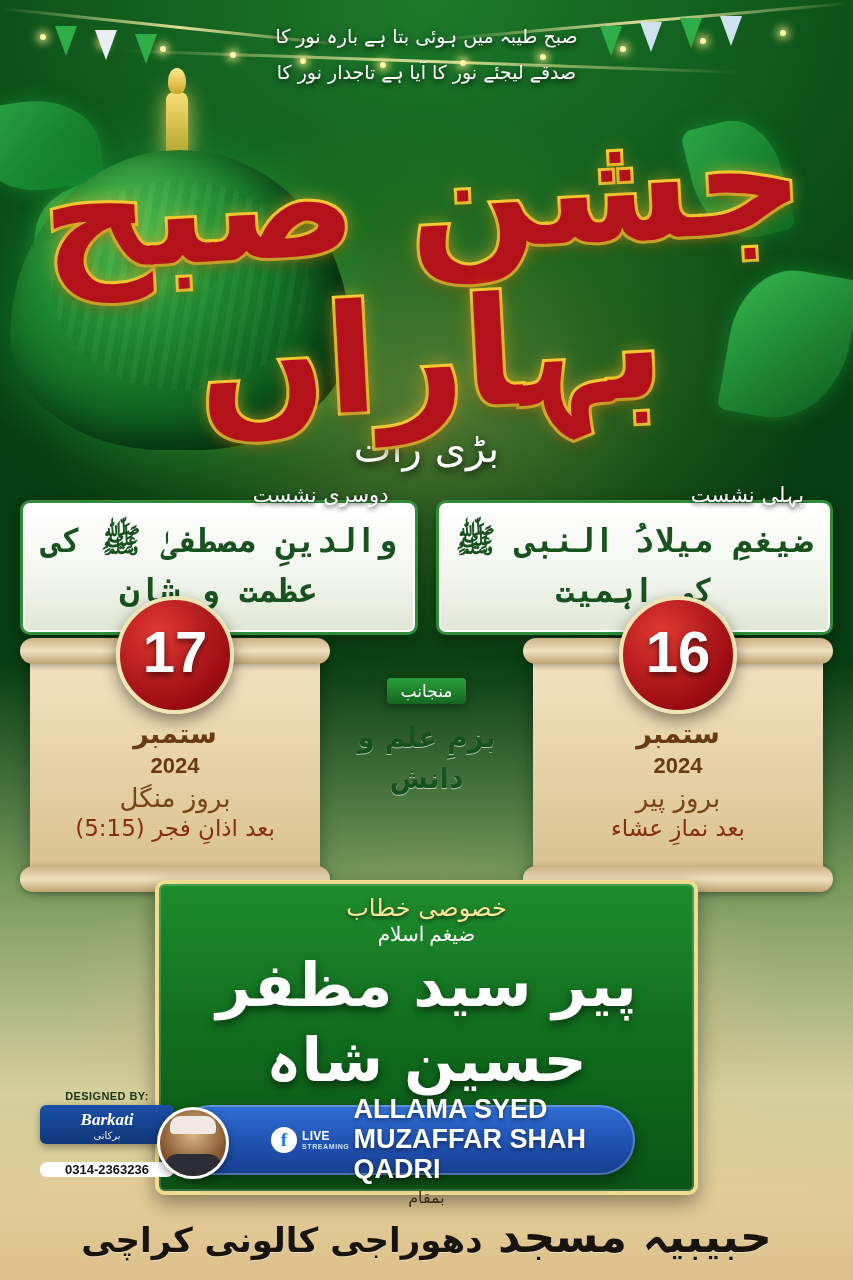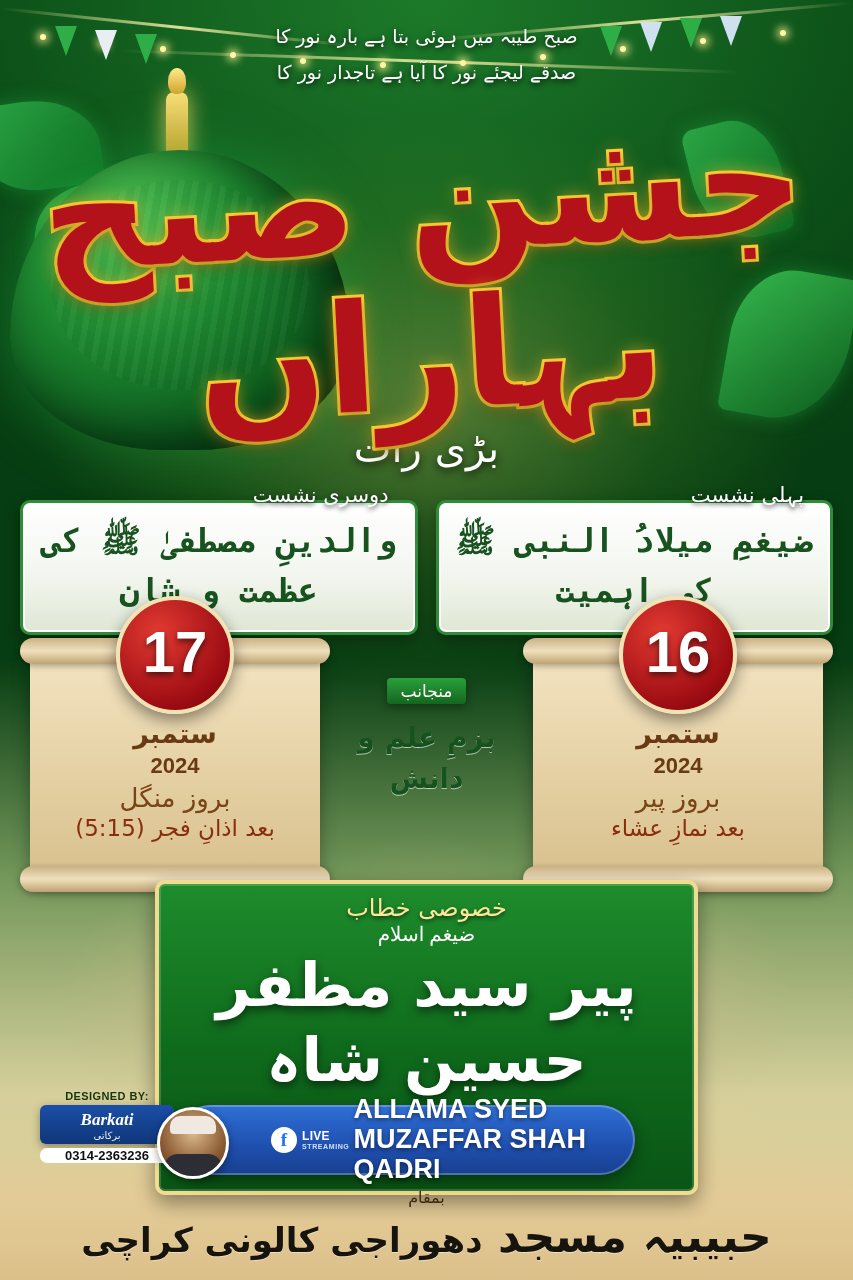--- a/index.html
+++ b/index.html
@@ -457,21 +457,21 @@
     font-weight: bold;
     color: #ffffff;
   }
   .designer-sub {
     font-family: "DejaVu Sans", sans-serif;
     font-size: 10px;
     color: #e6eeff;
     direction: rtl;
   }
   .designer-phone {
-    margin-top: 4px;
+    margin-top: 18px;
     font-family: "Liberation Sans", sans-serif;
     font-size: 13px;
     font-weight: bold;
     color: #111;
     background: #ffffff;
     border-radius: 7px;
   }
 
   
   .footer {

